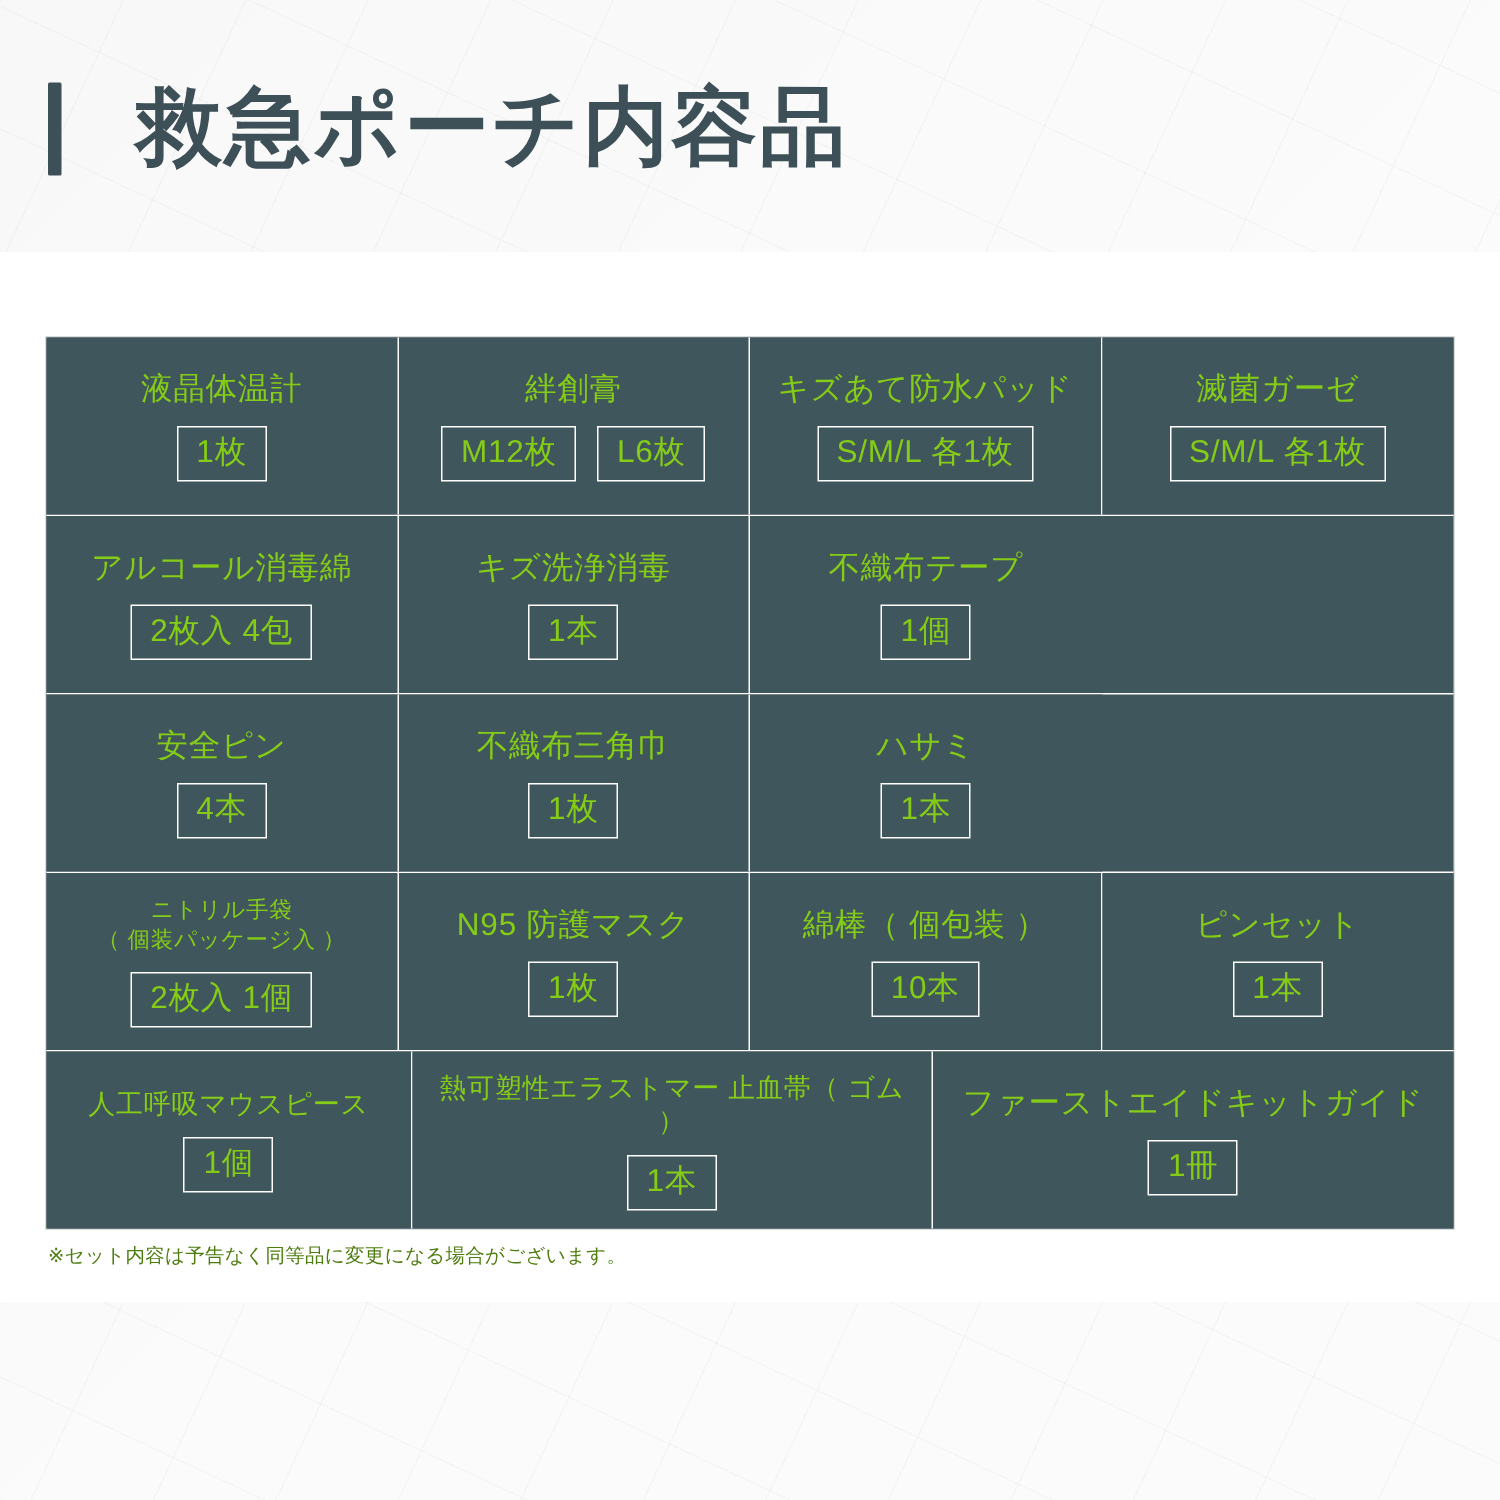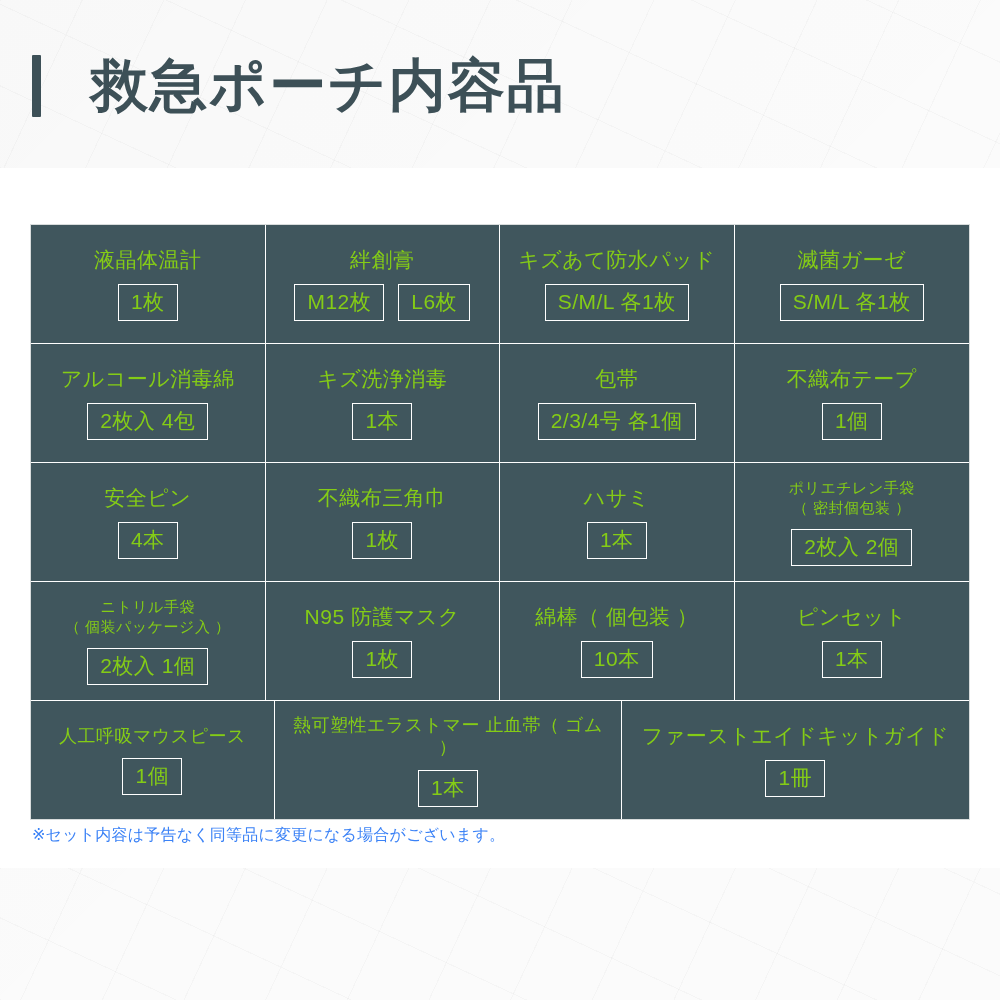--- a/index.html
+++ b/index.html
@@ -142,22 +142,22 @@
     min-width: 34px;
     text-align: center;
     background: transparent;
     letter-spacing: 0.5px;
   }
 
   .footnote {
     position: absolute;
     left: 32px;
     bottom: 22px;
-    font-size: 16px;
-    color: #3b82f6;
+    font-size: 13px;
+    color: #4d7c0f;
     letter-spacing: 0.2px;
   }
 </style>
 </head>
 <body>
 
 <div class="page">
 
   <div class="texture texture-top"></div>
   <div class="texture texture-bottom"></div>
@@ -207,26 +207,20 @@
           <div class="qty-row">
             <div class="qty">2枚入 4包</div>
           </div>
         </div>
         <div class="cell c2">
           <div class="cell-label">キズ洗浄消毒</div>
           <div class="qty-row">
             <div class="qty">1本</div>
           </div>
         </div>
-        <div class="cell c3">
-          <div class="cell-label">包帯</div>
-          <div class="qty-row">
-            <div class="qty">2/3/4号 各1個</div>
-          </div>
-        </div>
         <div class="cell c4">
           <div class="cell-label">不織布テープ</div>
           <div class="qty-row">
             <div class="qty">1個</div>
           </div>
         </div>
       </div>
 
       <div class="row">
         <div class="cell c1">
@@ -238,27 +232,20 @@
         <div class="cell c2">
           <div class="cell-label">不織布三角巾</div>
           <div class="qty-row">
             <div class="qty">1枚</div>
           </div>
         </div>
         <div class="cell c3">
           <div class="cell-label">ハサミ</div>
           <div class="qty-row">
             <div class="qty">1本</div>
-          </div>
-        </div>
-        <div class="cell c4">
-          <div class="cell-label small">ポリエチレン手袋
-（ 密封個包装 ）</div>
-          <div class="qty-row">
-            <div class="qty">2枚入 2個</div>
           </div>
         </div>
       </div>
 
       <div class="row">
         <div class="cell c1">
           <div class="cell-label small">ニトリル手袋
 （ 個装パッケージ入 ）</div>
           <div class="qty-row">
             <div class="qty">2枚入 1個</div>

